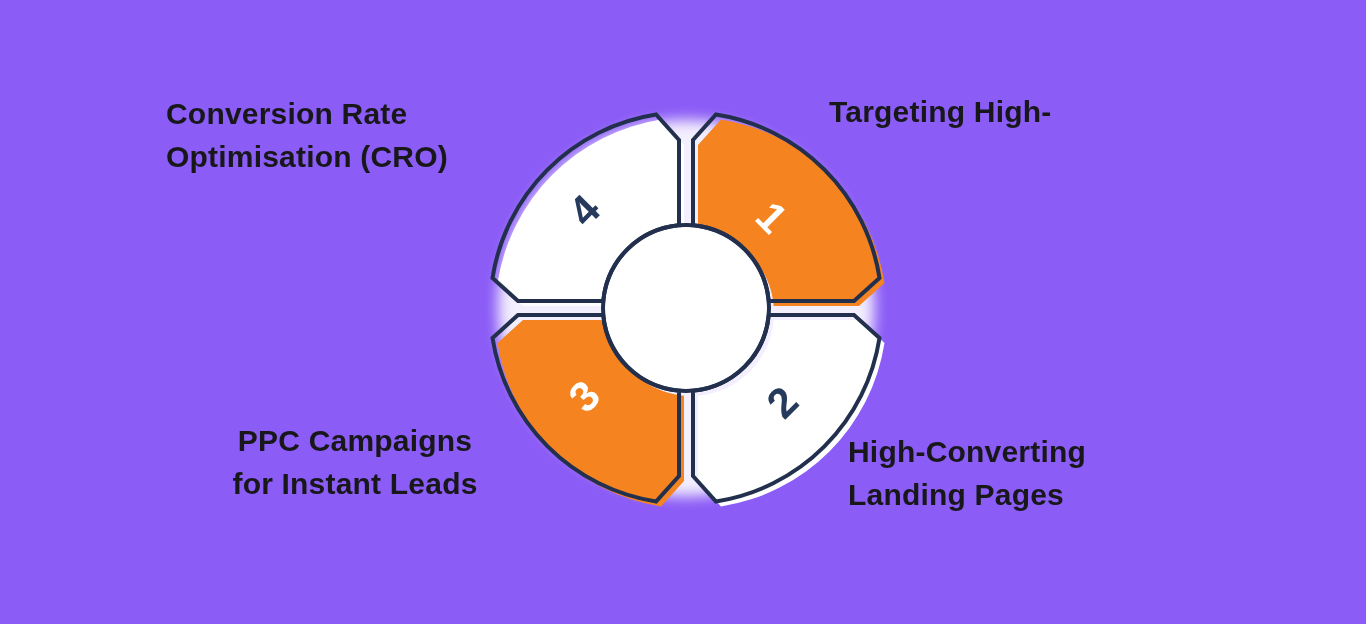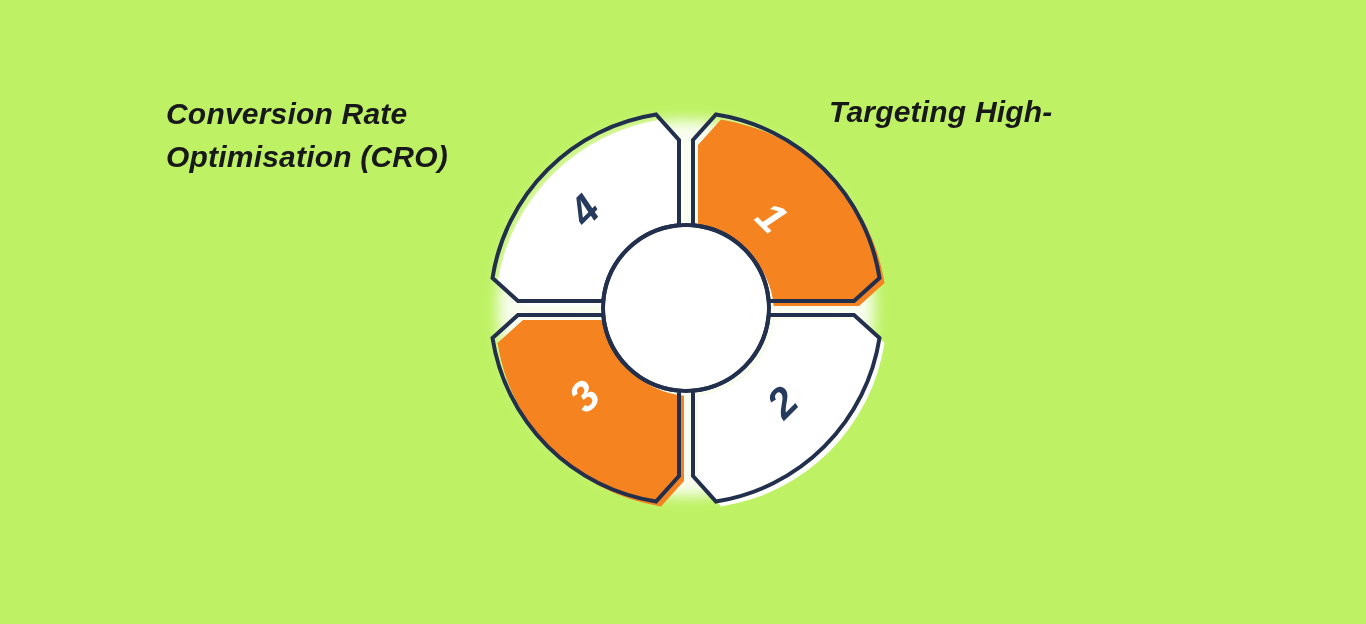--- a/index.html
+++ b/index.html
@@ -1,22 +1,21 @@
 <!DOCTYPE html>
 <html><head>
 <meta charset="utf-8">
 <style>
   html,body{margin:0;padding:0;}
   body{font-family:"Liberation Sans", sans-serif;}
   .stage{
     position:relative;
     width:1366px;height:624px;
-    background:#bef264;
+    background:#8b5cf6;
     overflow:hidden;
-    font-style:italic;
   }
   .label{
     position:absolute;
     font-weight:700;
     font-size:30px;
     line-height:43px;
     color:#18181b;
     letter-spacing:0.2px;
     white-space:nowrap;
   }
@@ -42,21 +41,29 @@
 
   <div class="label label-top-left">
     <span>Conversion Rate</span>
     <span>Optimisation (CRO)</span>
   </div>
 
   <div class="label label-top-right">
     <span>Targeting High-</span>
   </div>
 
+  <div class="label label-bottom-left">
+    <span>PPC Campaigns</span>
+    <span>for Instant Leads</span>
+  </div>
 
+  <div class="label label-bottom-right">
+    <span>High-Converting</span>
+    <span>Landing Pages</span>
+  </div>
 
   <svg class="wheel" width="452" height="452" viewBox="-226 -226 452 452">
     <defs>
       <path id="segp" d="M 7 -82.7 L 7 -168 L 30 -193.5 A 196 196 0 0 1 193.5 -30 L 168 -7 L 82.7 -7 A 83 83 0 0 0 7 -82.7 Z"></path>
       <filter id="soft" x="-25%" y="-25%" width="150%" height="150%">
         <feGaussianBlur stdDeviation="7"></feGaussianBlur>
       </filter>
     </defs>
 
     <circle r="188" opacity="0.9" filter="url(#soft)" fill="#ffffff"></circle>

